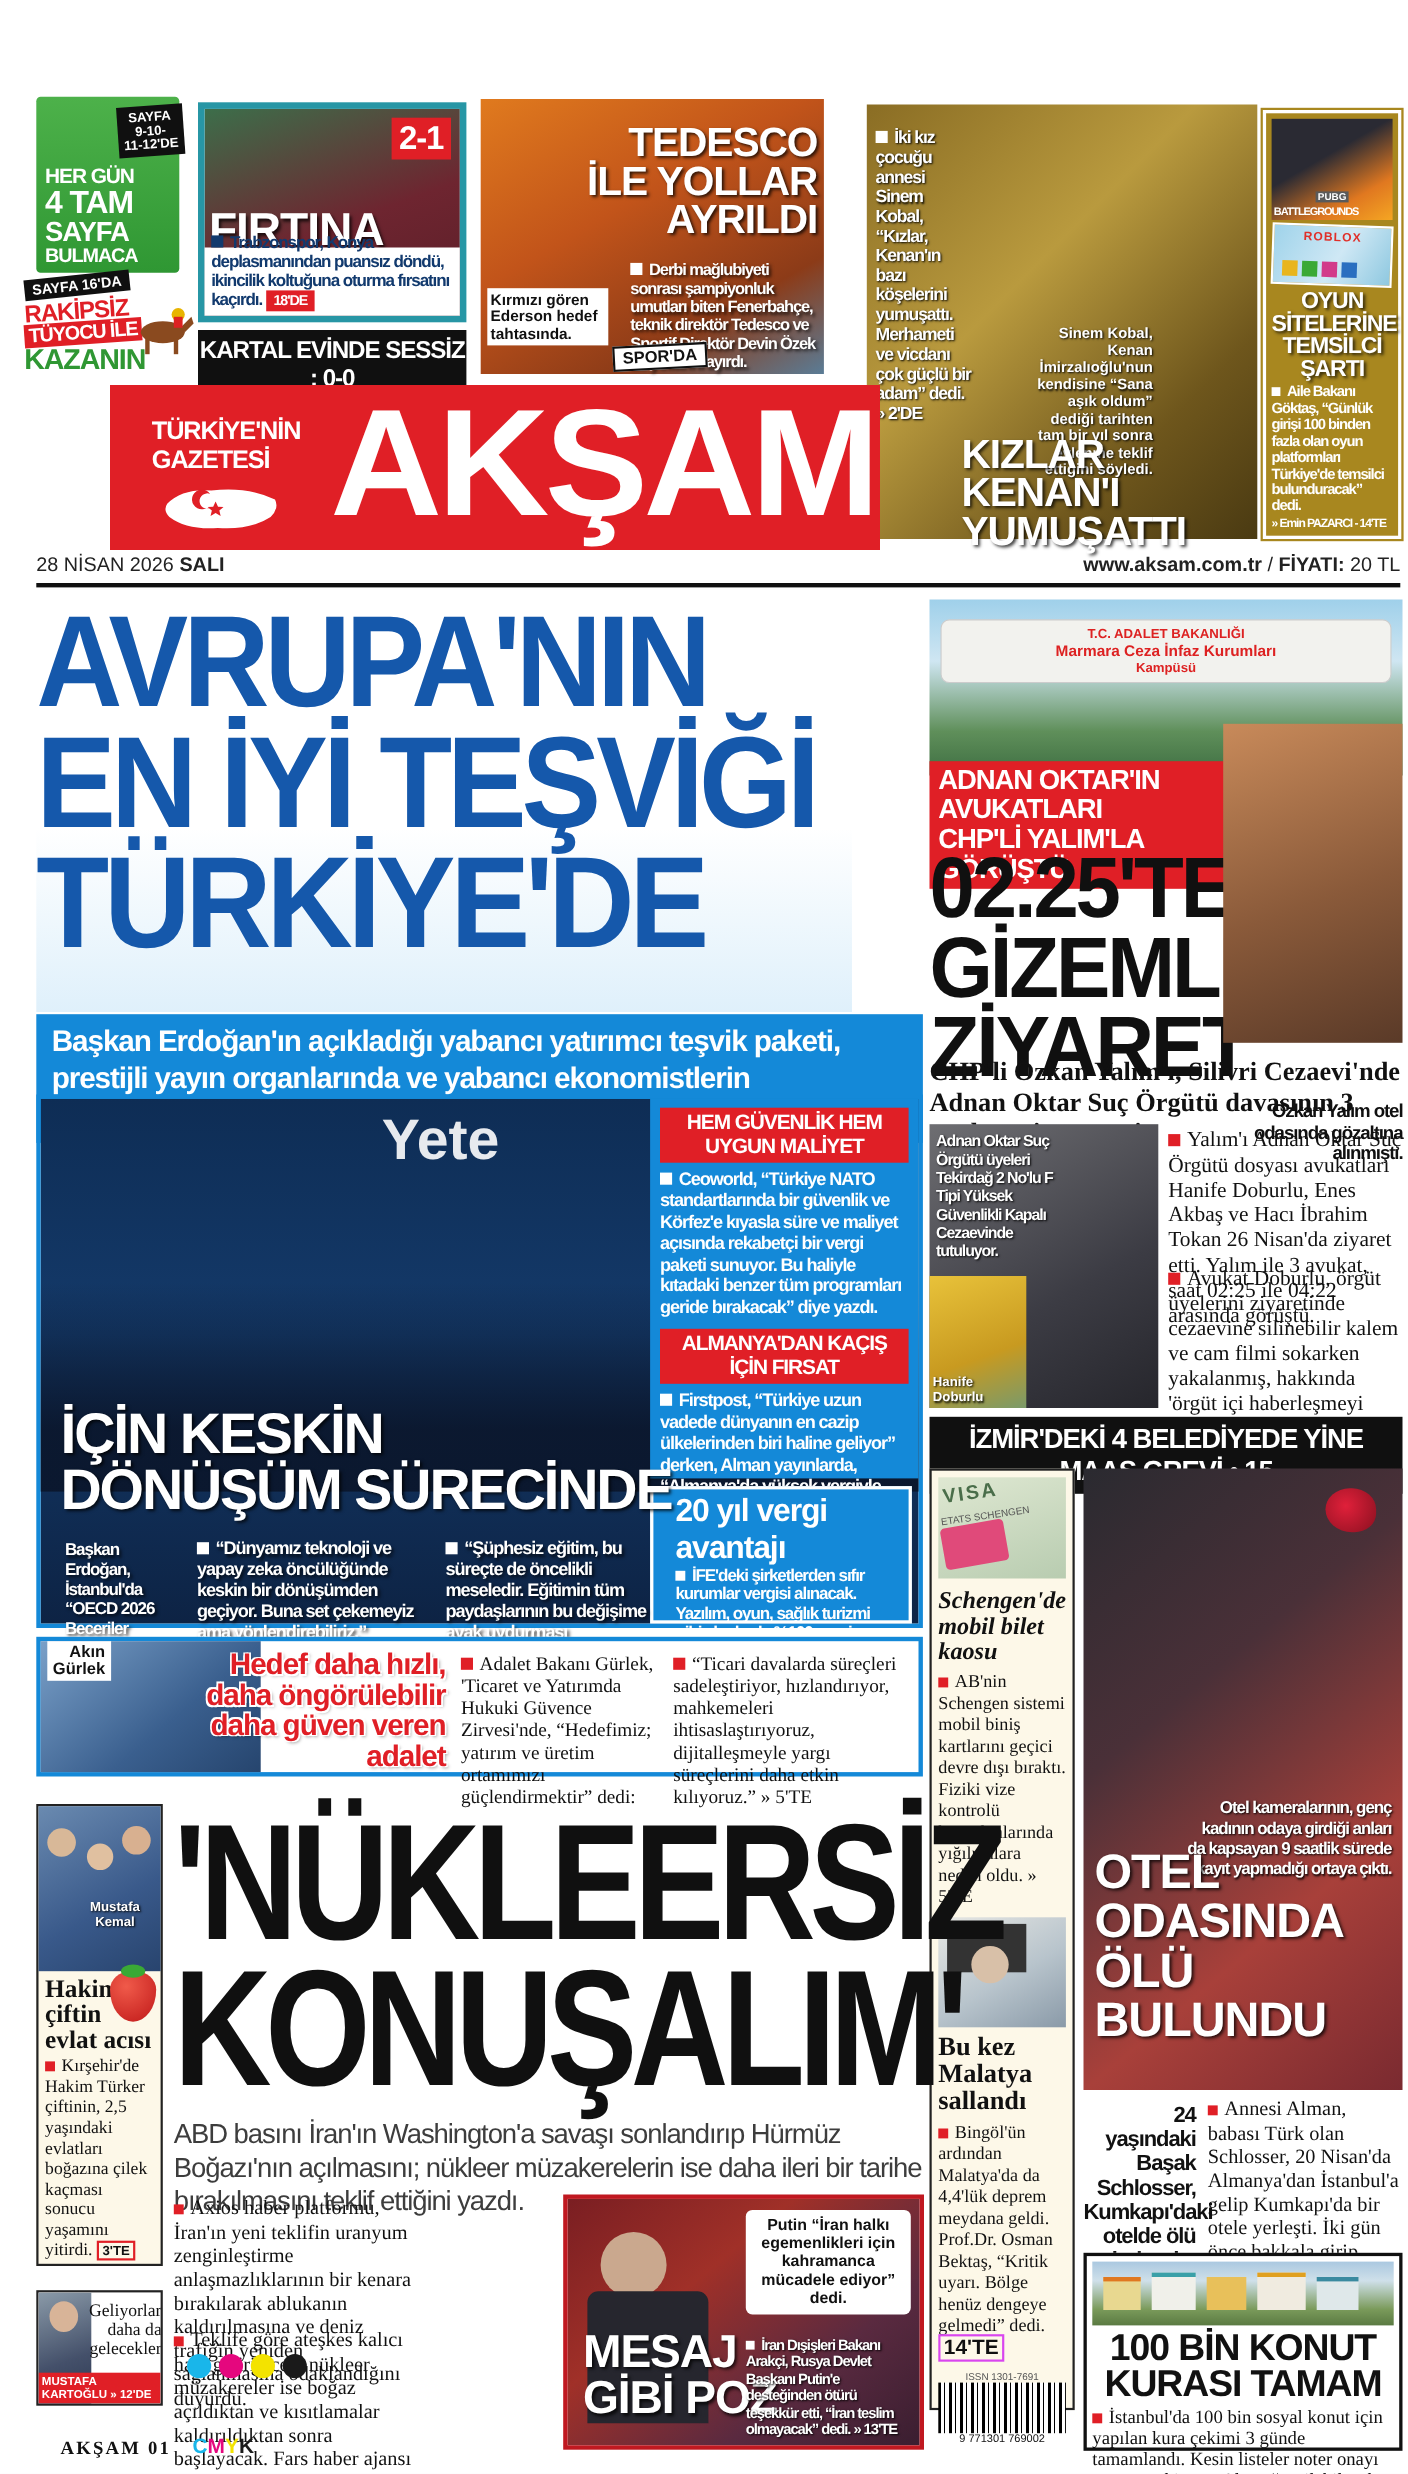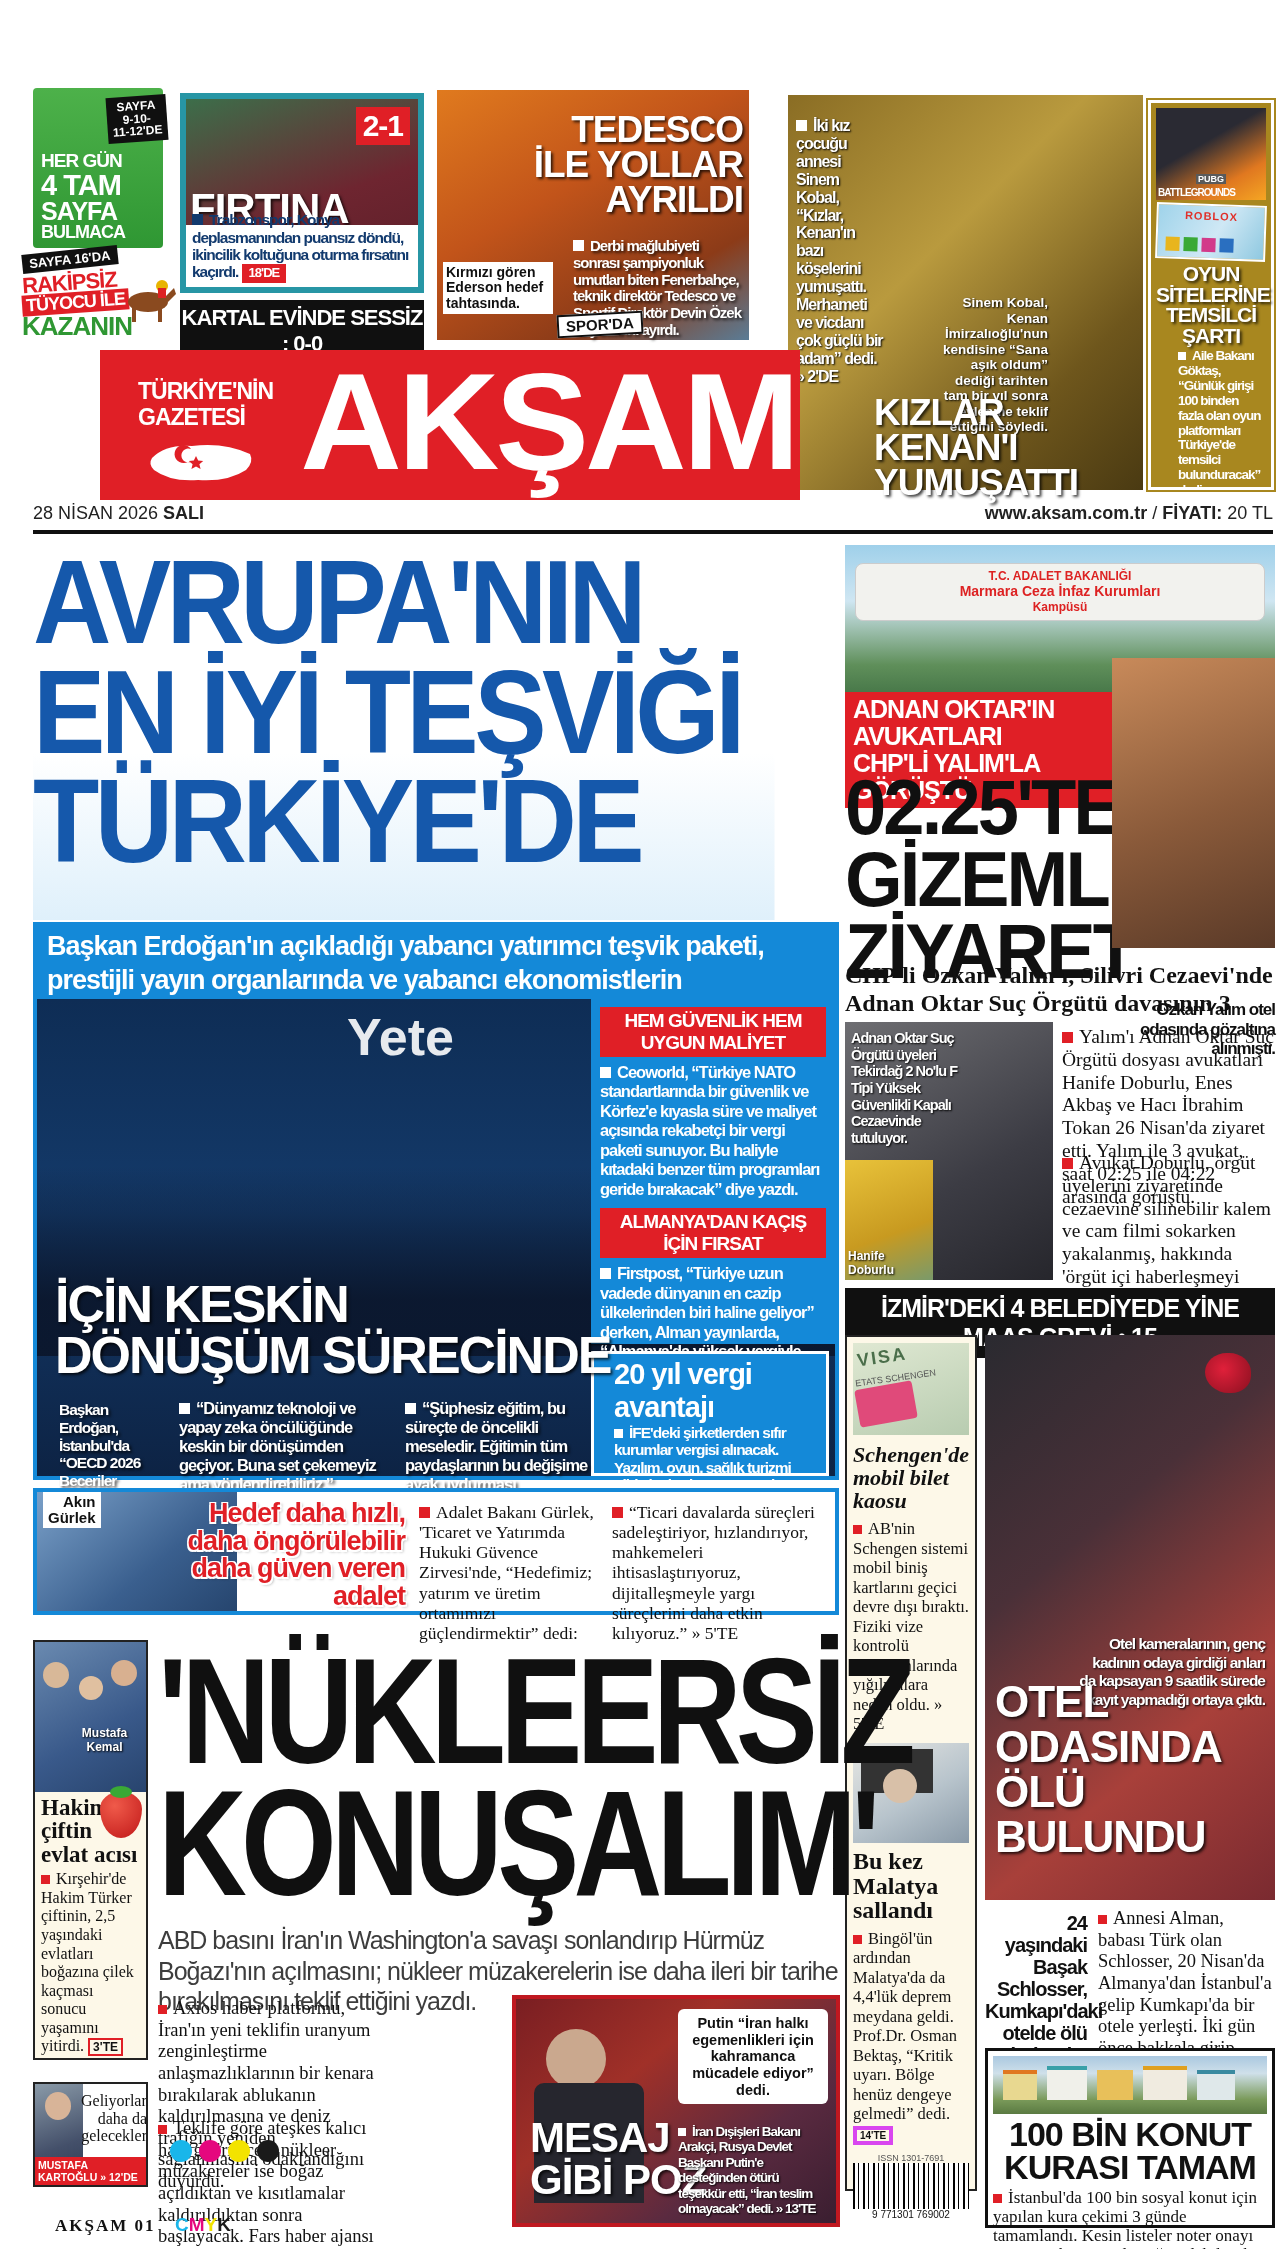--- a/index.html
+++ b/index.html
@@ -103,21 +103,21 @@
       <div class="abs" style="left:26px;bottom:6px;width:14px;height:14px;background:#3aa935"></div>
       <div class="abs" style="left:44px;bottom:6px;width:14px;height:14px;background:#d23a8a"></div>
       <div class="abs" style="left:62px;bottom:6px;width:14px;height:14px;background:#2a6fc0"></div>
     </div>
     <div class="w b cond shadow" style="font-size:21px;line-height:.98;text-align:center;margin-top:4px;">
       <div>OYUN</div>
       <div>SİTELERİNE</div>
       <div>TEMSİLCİ</div>
       <div>ŞARTI</div>
     </div>
-    <div class="w b cond" style="font-size:13.5px;line-height:1.1;margin-top:3px;margin-left:22px;">
+    <div class="w b cond" style="font-size:13.5px;line-height:1.1;margin-top:3px;">
       <span class="sq sqw" style="width:8px;height:8px"></span><span>Aile Bakanı Göktaş, “Günlük girişi 100 binden fazla olan oyun platformları Türkiye'de temsilci bulunduracak” dedi.</span>
     </div>
     <div class="b cond" style="font-size:11px;color:#fff;margin-top:2px;">» Emin PAZARCI - 14'TE</div>
   </div>
 
   <div class="abs" style="left:100px;top:350px;width:700px;height:150px;background:#e01f26;">
     <div class="w b cond" style="position:absolute;left:38px;top:28px;font-size:23px;line-height:1.15;">
       <div>TÜRKİYE'NİN</div>
       <div>GAZETESİ</div>
     </div>
@@ -253,21 +253,21 @@
       <div class="abs" style="left:8px;top:6px;width:72px;height:44px;background:#333;"></div>
       <div class="abs" style="left:30px;top:26px;width:34px;height:34px;border-radius:50%;background:#d8c0a8;"></div>
     </div>
     <div class="serif b" style="font-size:24px;line-height:1.02;margin-top:6px;">
       <div>Bu kez</div>
       <div>Malatya</div>
       <div>sallandı</div>
     </div>
     <div class="serif" style="font-size:16.5px;line-height:1.18;margin-top:6px;">
       <span class="sq sqr" style="width:9px;height:9px"></span><span>Bingöl'ün ardından Malatya'da da 4,4'lük deprem meydana geldi. Prof.Dr. Osman Bektaş, “Kritik uyarı. Bölge henüz dengeye gelmedi” dedi.</span>
-      <span class="b" style="font-family:'Liberation Sans',sans-serif;border:4px solid #d946ef;color:#101010;font-size:10px;padding:0 3px;">14'TE</span>
+      <span class="b" style="font-family:'Liberation Sans',sans-serif;border:2px solid #d946ef;color:#101010;font-size:19px;padding:0 3px;">14'TE</span>
     </div>
     <div style="margin-top:10px;">
       <div style="font-size:9px;color:#555;text-align:center;">ISSN 1301-7691</div>
       <div class="barcode"></div>
       <div style="font-size:10px;text-align:center;">9  771301  769002</div>
     </div>
   </div>
 
   <div class="abs" style="left:985px;top:1335px;width:290px;height:565px;background:linear-gradient(140deg,#2a2a30 0%,#4a3038 35%,#a8403a 70%,#7a2a30 100%);">
     <div class="abs" style="right:24px;top:18px;width:46px;height:40px;background:radial-gradient(circle at 40% 40%,#e0203a,#8a1020);border-radius:50% 50% 45% 55%;"></div>

